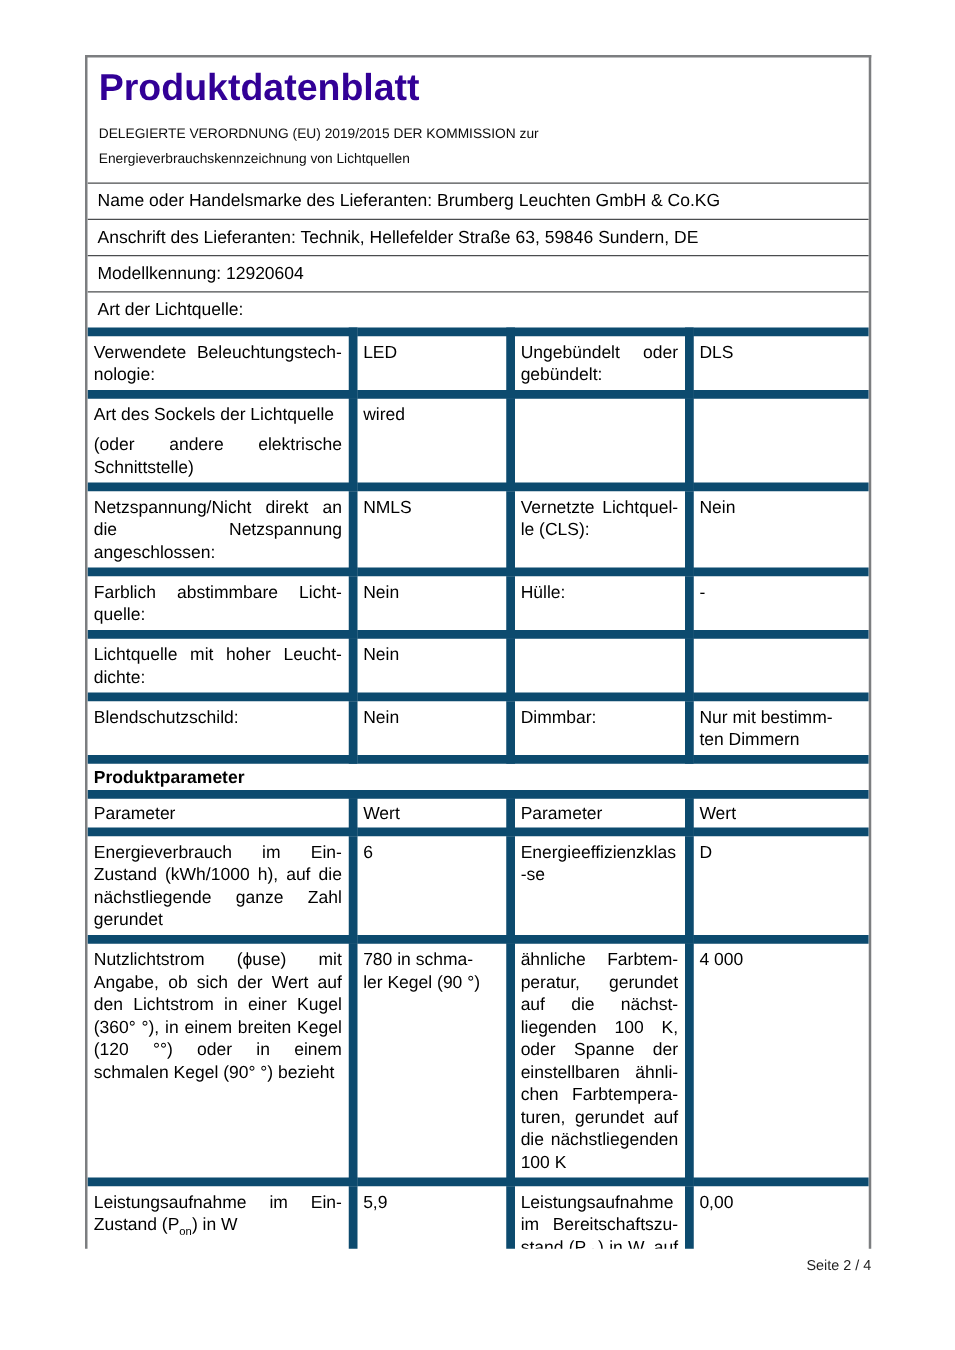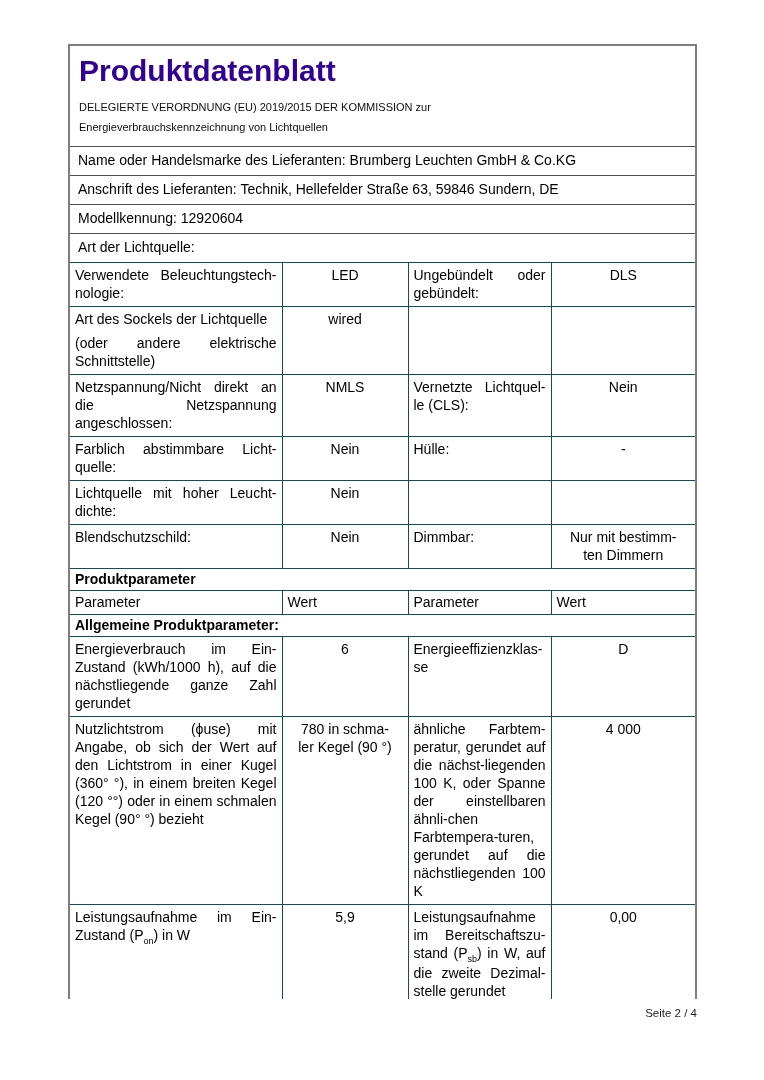--- a/index.html
+++ b/index.html
@@ -33,31 +33,31 @@
   .info .lbl { font-weight: normal; }
 
   table.grid {
     width: 100%;
     border-collapse: collapse;
     table-layout: fixed;
     border-top: 1px solid #4b4d4f;
     font-size: 14px;
   }
   td {
-    border: 1px solid #0c4a6e;
+    border: 7px solid #0c4a6e;
     vertical-align: top;
     padding: 3px 5px 4px 5px;
     line-height: 18px;
     overflow-wrap: break-word;
     margin-top: 23px;
   }
   td:first-child { border-left: none; }
   td:last-child { border-right: none; }
   .pj { text-align: justify; }
-  .val { text-align: center; white-space: pre-line; }
+  .val { text-align: left; white-space: pre-line; }
   .span4 { text-align: left; font-weight: bold; padding: 1px 5px 2px 5px; }
   .colhead td { padding: 2px 5px 3px 5px; }
   .psep { margin-top: 6px; }
   sub { font-size: 9px; line-height: 1; }
 
   .footer {
     position: absolute; top: 1006px; right: 67px;
     font-size: 11.5px; line-height: 14px; color: #1f1f1f;
   }
 </style>
@@ -146,23 +146,20 @@
 
         <tr>
           <td class="span4" colspan="4">Produktparameter</td>
         </tr>
         <tr class="colhead">
           <td>Parameter</td>
           <td>Wert</td>
           <td>Parameter</td>
           <td>Wert</td>
         </tr>
-        <tr>
-          <td class="span4" colspan="4">Allgemeine Produktparameter:</td>
-        </tr>
 
         <tr>
           <td class="pj">Energieverbrauch im Ein-Zustand (kWh/1000 h), auf die nächstliegende ganze Zahl gerundet</td>
           <td class="val">6</td>
           <td class="pj">Energieeffizienzklas-se</td>
           <td class="val">D</td>
         </tr>
         <tr>
           <td class="pj">Nutzlichtstrom (ϕuse) mit Angabe, ob sich der Wert auf den Lichtstrom in einer Kugel (360° °), in einem breiten Kegel (120 °°) oder in einem schmalen Kegel (90° °) bezieht</td>
           <td class="val">780 in schma-

